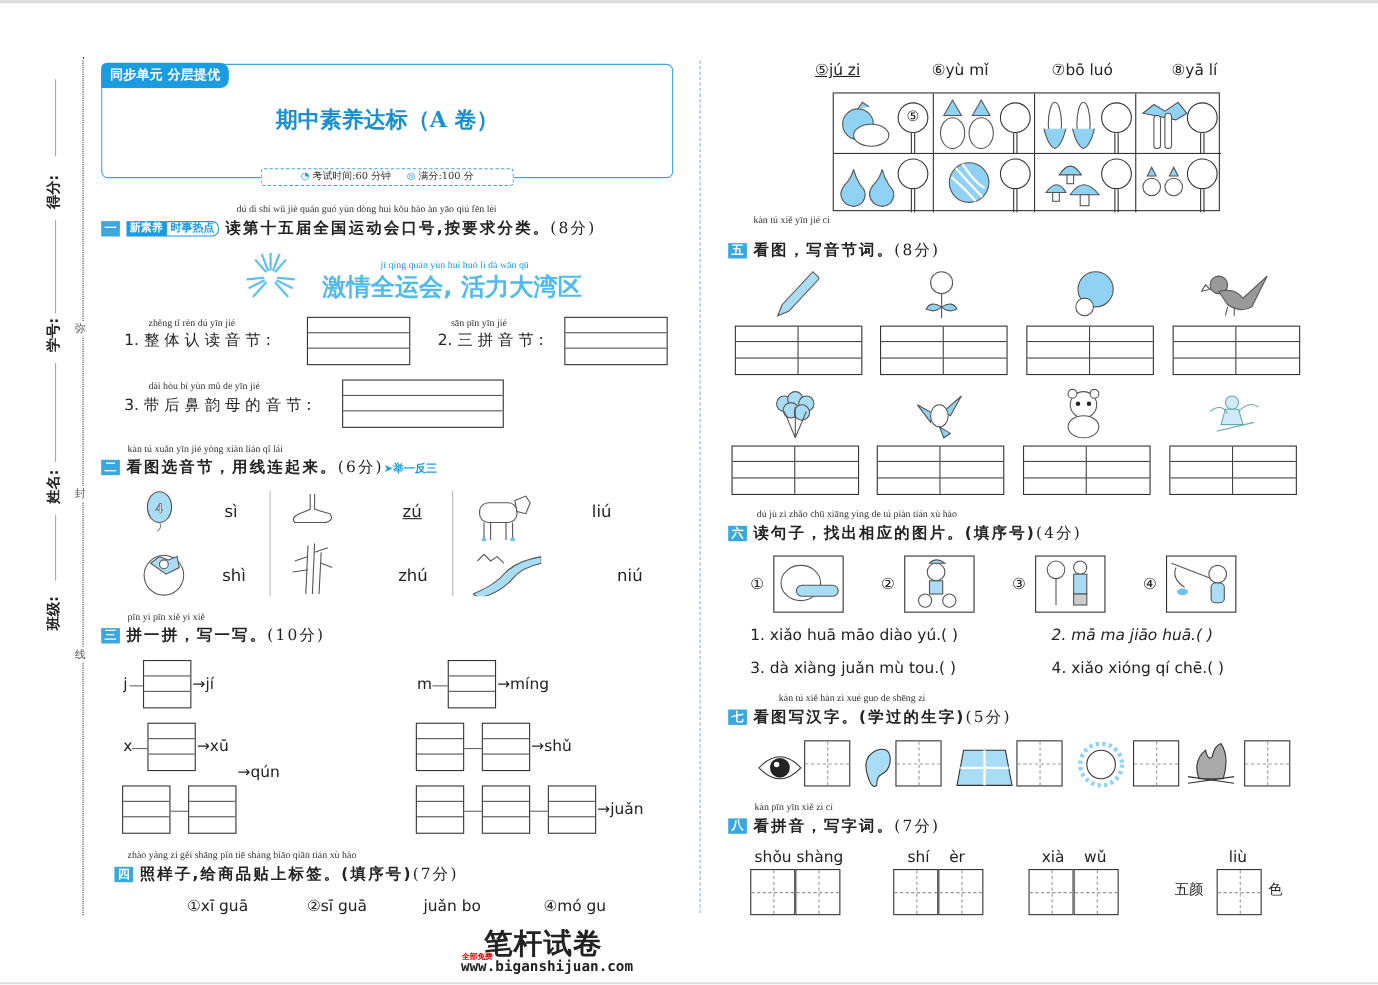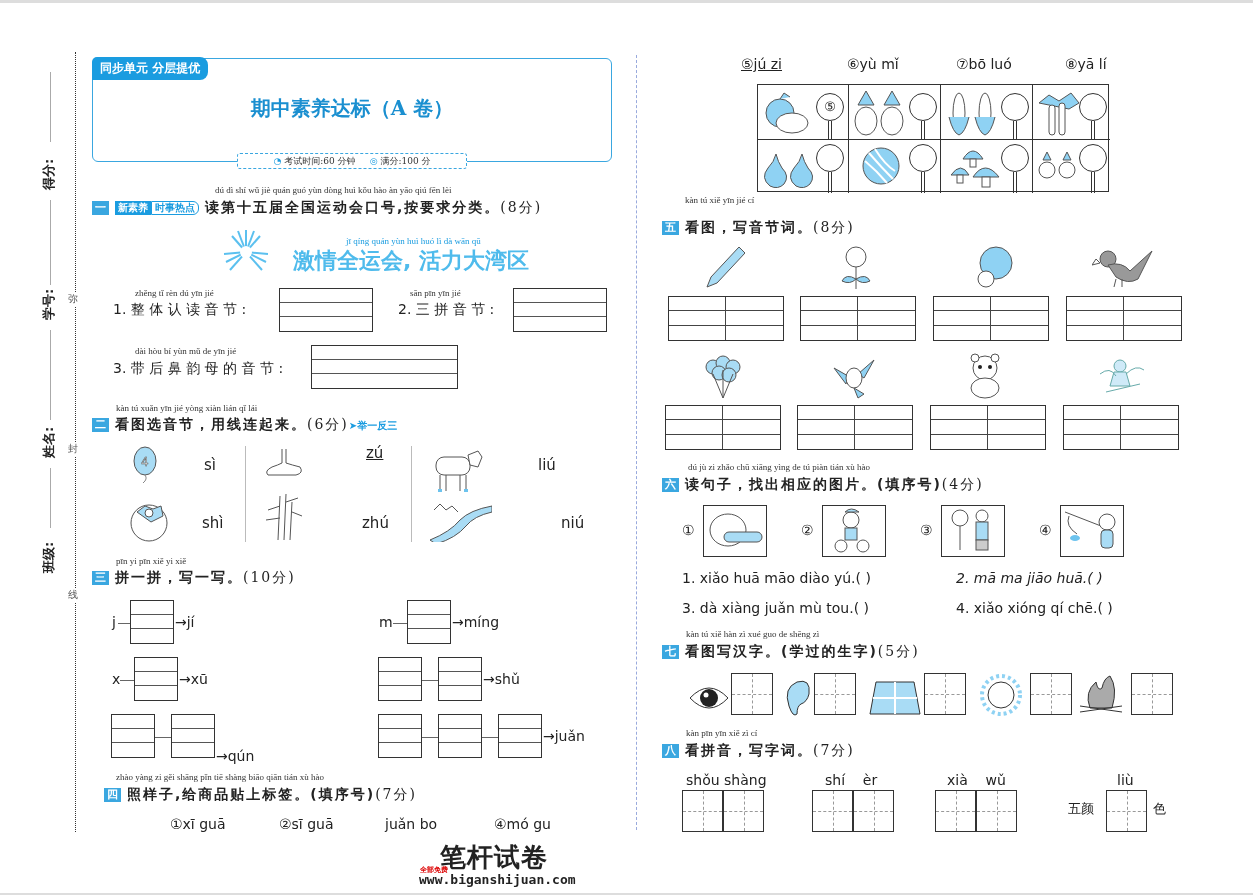--- a/index.html
+++ b/index.html
@@ -141,21 +141,21 @@
       <circle cx="22" cy="15" r="4" fill="#fff" stroke="#555"></circle>
     </svg>
   </div>
 <div class="lbl" style="left:202px;top:514px;font-size:15px;">shì</div>
 <div class="abs" style="left:245px;top:446px;height:96px;border-left:1px solid #bbb;"></div>
 <div class="pic" style="left:262px;top:447px;width:44px;height:30px;">
     <svg width="44" height="30">
       <path d="M24 2 v14 q6 2 14 4 q4 6 -4 8 l-28 0 q-4 -4 4 -8 q6 -2 10 -4 v-14" fill="#fff" stroke="#555"></path>
     </svg>
   </div>
-<div class="lbl" style="left:366px;top:444px;font-size:15px;text-decoration:underline;">zú</div>
+<div class="lbl" style="left:366px;top:456px;font-size:15px;text-decoration:underline;">zú</div>
 <div class="pic" style="left:262px;top:492px;width:44px;height:50px;">
     <svg width="44" height="50">
       <g stroke="#555" fill="none">
         <line x1="16" y1="48" x2="18" y2="4"></line>
         <line x1="22" y1="48" x2="24" y2="2"></line>
         <line x1="28" y1="48" x2="30" y2="10"></line>
         <path d="M18 14 l-12 4 M24 10 l12 -4 M30 20 l10 4 M18 26 l-14 2"></path>
       </g>
     </svg>
   </div>
@@ -233,21 +233,21 @@
     <div></div>
     <div></div>
     <div></div>
   </div>
 <div class="abs" style="left:155px;top:737px;width:16px;border-top:1px solid #666;"></div>
 <div class="box3" style="left:171px;top:714px;width:44px;height:44px;">
     <div></div>
     <div></div>
     <div></div>
   </div>
-<div class="lbl" style="left:216px;top:748px;">→<span>qún</span></div>
+<div class="lbl" style="left:216px;top:694px;">→<span>qún</span></div>
 
 <div class="box3" style="left:378px;top:714px;width:44px;height:44px;">
     <div></div>
     <div></div>
     <div></div>
   </div>
 <div class="abs" style="left:422px;top:737px;width:16px;border-top:1px solid #666;"></div>
 <div class="box3" style="left:438px;top:714px;width:44px;height:44px;">
     <div></div>
     <div></div>
@@ -542,21 +542,21 @@
       <ellipse cx="14" cy="32" rx="5" ry="3" fill="#6cc3ee"></ellipse>
       <circle cx="46" cy="16" r="8" fill="#fff" stroke="#555"></circle>
       <rect x="40" y="24" width="12" height="18" rx="4" fill="#a9dcf5" stroke="#555"></rect>
     </svg></div>
 
 <div class="lbl" style="left:682px;top:570px;">1. xiǎo huā māo diào yú.(      )</div>
 <div class="lbl" style="left:956px;top:570px;font-style:italic;">2. mā ma jiāo huā.(      )</div>
 <div class="lbl" style="left:682px;top:600px;">3. dà xiàng juǎn mù tou.(      )</div>
 <div class="lbl" style="left:956px;top:600px;">4. xiǎo xióng qí chē.(      )</div>
 
-<div class="py" style="left:686px;top:629px;text-align:center;">kàn tú xiě hàn zì      xué guo de shēng zì</div>
+<div class="py" style="left:708px;top:629px;text-align:center;">kàn tú xiě hàn zì      xué guo de shēng zì</div>
 <div class="qhead" style="left:662px;top:643px;">
   <span class="qnum">七</span><span>看图写汉字。(学过的生字)</span><span class="score">(5分)</span>
 </div>
 <div class="pic" style="left:688px;top:676px;width:42px;height:40px;">
     <svg width="42" height="40">
       <path d="M2 22 q19 -20 38 0 q-19 20 -38 0z" fill="#fff" stroke="#333"></path>
       <circle cx="21" cy="22" r="9" fill="#222"></circle>
       <circle cx="18" cy="19" r="2.5" fill="#fff"></circle>
     </svg>
   </div>

